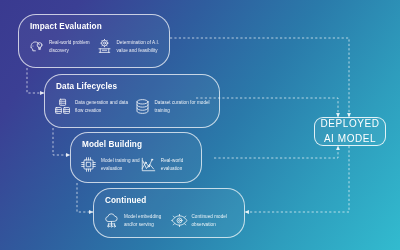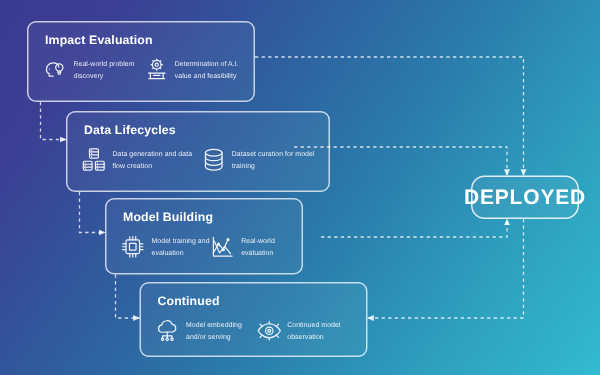--- a/index.html
+++ b/index.html
@@ -12,21 +12,21 @@
     background:linear-gradient(125deg,#3a3a90 0%,#3b3f94 14%,#2f5d9e 36%,#2a7aaa 56%,#2e9dbd 78%,#32bbcf 100%);
     overflow:hidden;
   }
   
   #wires{position:absolute;inset:0;width:400px;height:250px;pointer-events:none;}
 
   
   .card{
     position:absolute;
     border:1px solid rgba(255,255,255,.72);
-    border-radius:6px;
+    border-radius:18px;
     background:rgba(255,255,255,.045);
     box-sizing:border-box;
   }
   .card-title{
     position:absolute;left:11px;top:7px;
     color:#ffffff;font-size:8.2px;font-weight:bold;
     letter-spacing:.1px;white-space:nowrap;
   }
   .items{
     position:absolute;left:9px;right:6px;top:23px;
@@ -48,21 +48,21 @@
   #deployed{
     position:absolute;
     border:1px solid rgba(255,255,255,.85);
     border-radius:9px;
     background:rgba(255,255,255,.05);
     display:flex;flex-direction:column;
     align-items:center;justify-content:center;
     box-sizing:border-box;
   }
   #deployed .dl{
-    color:#fff;font-size:14px;font-weight:bold;
+    color:#fff;font-size:10px;font-weight:normal;
     letter-spacing:.55px;line-height:1.45;white-space:nowrap;
   }
 </style>
 </head>
 <body>
 
 <div id="canvas">
 
   <svg id="wires" viewBox="0 0 400 250" xmlns="http://www.w3.org/2000/svg">
     <defs>
@@ -212,15 +212,16 @@
                      M4.6 16.8l-1.3 1.4M19.4 16.8l1.3 1.4"></path>
           </svg>
         </span>
         <span class="itxt">Continued model observation</span>
       </div>
     </div>
   </div>
 
   <div id="deployed" style="left:314px;top:117px;width:72px;height:29px;">
     <div class="dl">DEPLOYED</div>
+    <div class="dl">AI MODEL</div>
   </div>
 
 </div>
 
 </body></html>

